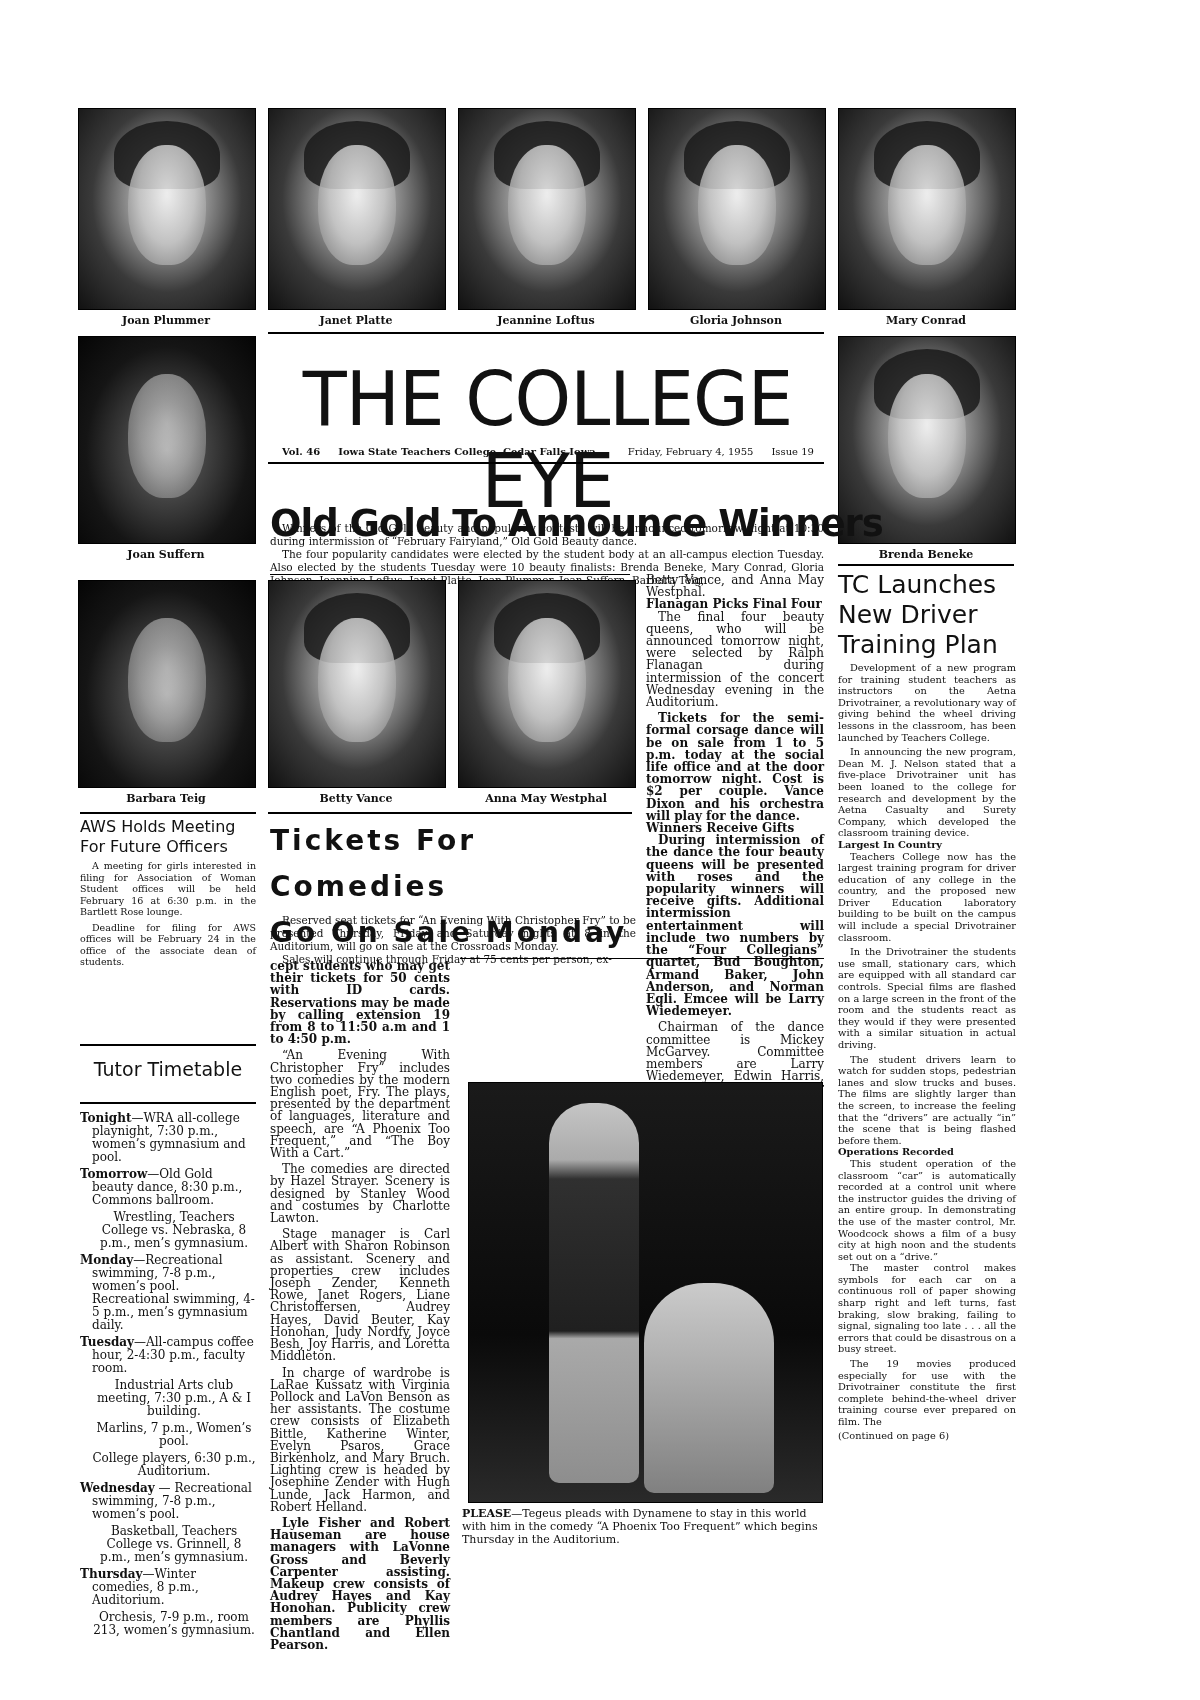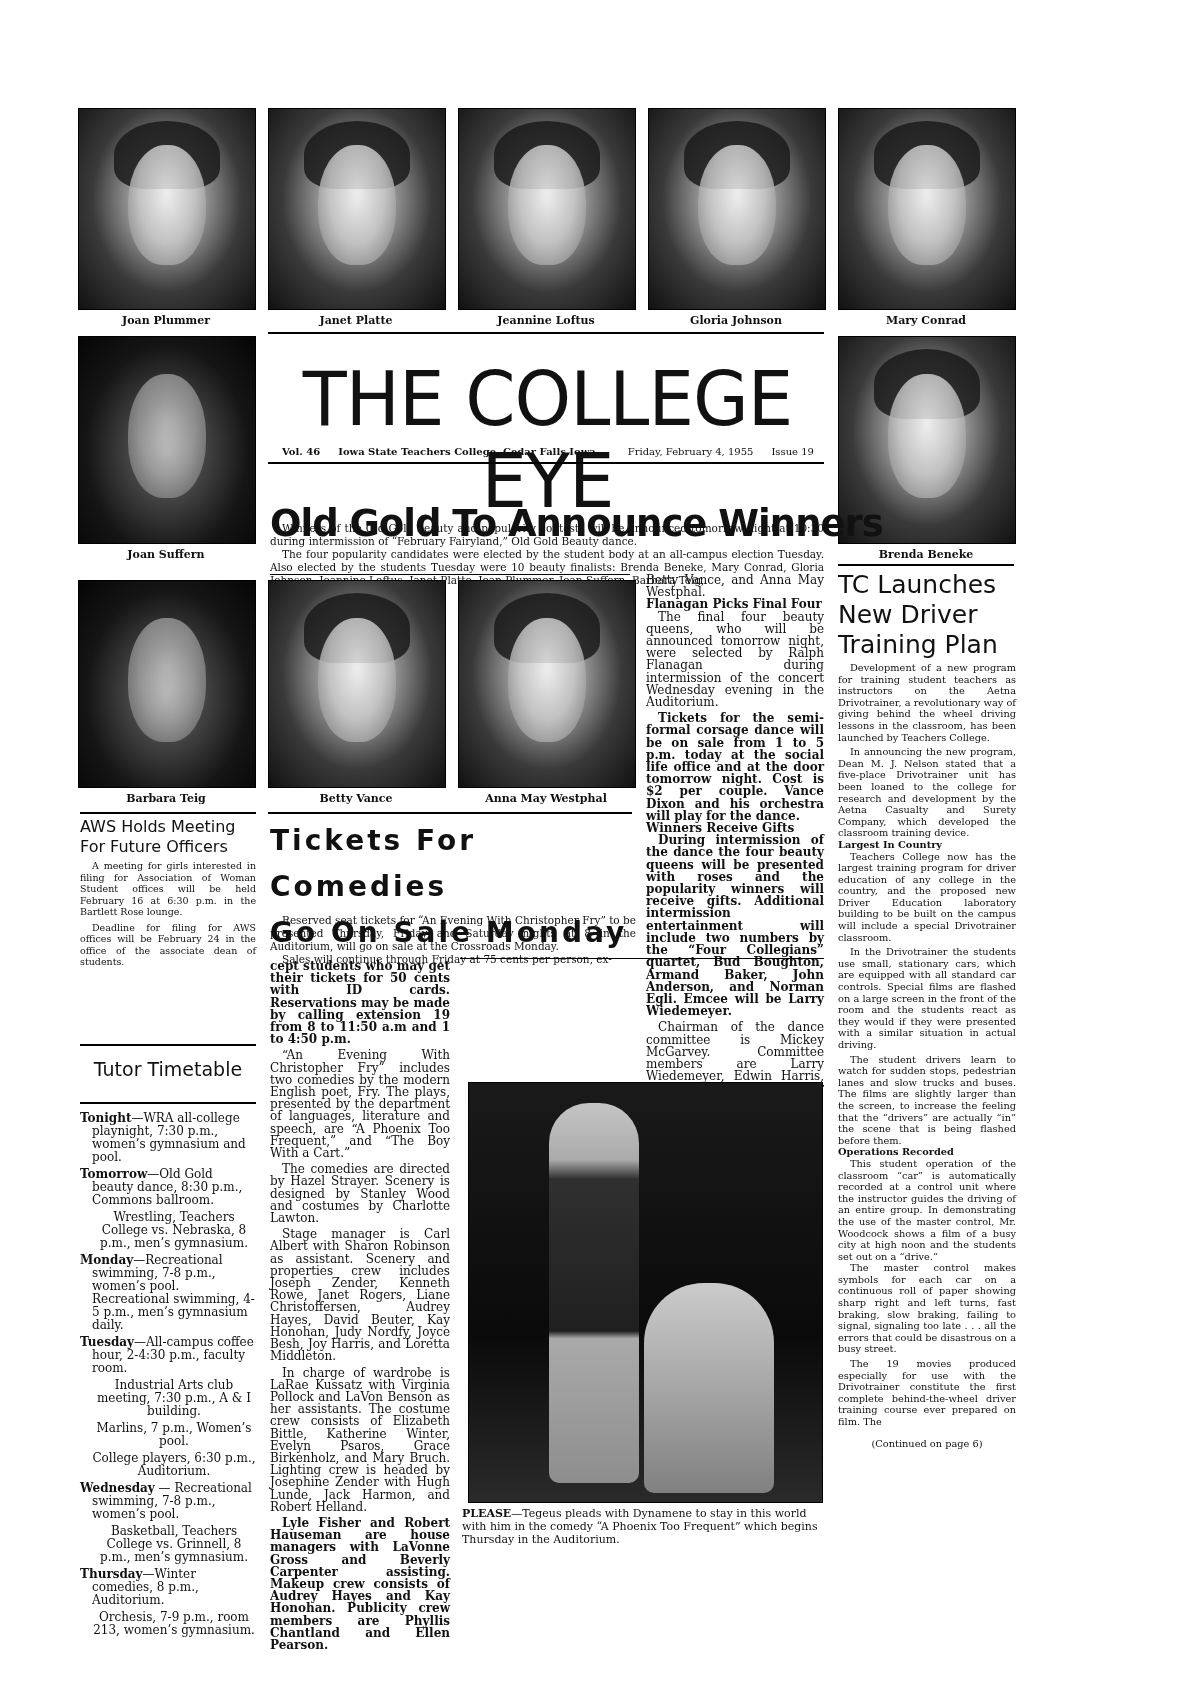--- a/index.html
+++ b/index.html
@@ -172,14 +172,14 @@
   <p>Development of a new program for training student teachers as instructors on the Aetna Drivotrainer, a revolutionary way of giving behind the wheel driving lessons in the classroom, has been launched by Teachers College.</p>
   <p style="margin-top:3px">In announcing the new program, Dean M. J. Nelson stated that a five-place Drivotrainer unit has been loaned to the college for research and development by the Aetna Casualty and Surety Company, which developed the classroom training device.</p>
   <p class="sub">Largest In Country</p>
   <p>Teachers College now has the largest training program for driver education of any college in the country, and the proposed new Driver Education laboratory building to be built on the campus will include a special Drivotrainer classroom.</p>
   <p style="margin-top:3px">In the Drivotrainer the students use small, stationary cars, which are equipped with all standard car controls. Special films are flashed on a large screen in the front of the room and the students react as they would if they were presented with a similar situation in actual driving.</p>
   <p style="margin-top:3px">The student drivers learn to watch for sudden stops, pedestrian lanes and slow trucks and buses. The films are slightly larger than the screen, to increase the feeling that the “drivers” are actually “in” the scene that is being flashed before them.</p>
   <p class="sub">Operations Recorded</p>
   <p>This student operation of the classroom “car” is automatically recorded at a control unit where the instructor guides the driving of an entire group. In demonstrating the use of the master control, Mr. Woodcock shows a film of a busy city at high noon and the students set out on a “drive.”</p>
   <p>The master control makes symbols for each car on a continuous roll of paper showing sharp right and left turns, fast braking, slow braking, failing to signal, signaling too late . . . all the errors that could be disastrous on a busy street.</p>
   <p style="margin-top:3px">The 19 movies produced especially for use with the Drivotrainer constitute the first complete behind-the-wheel driver training course ever prepared on film. The</p>
-  <p style="text-align:center;text-indent:0;margin-top:10px;">(Continued on page 6)</p>
+  <p style="text-indent:0;margin-top:2px;">(Continued on page 6)</p>
 </div>
 
 </body></html>

